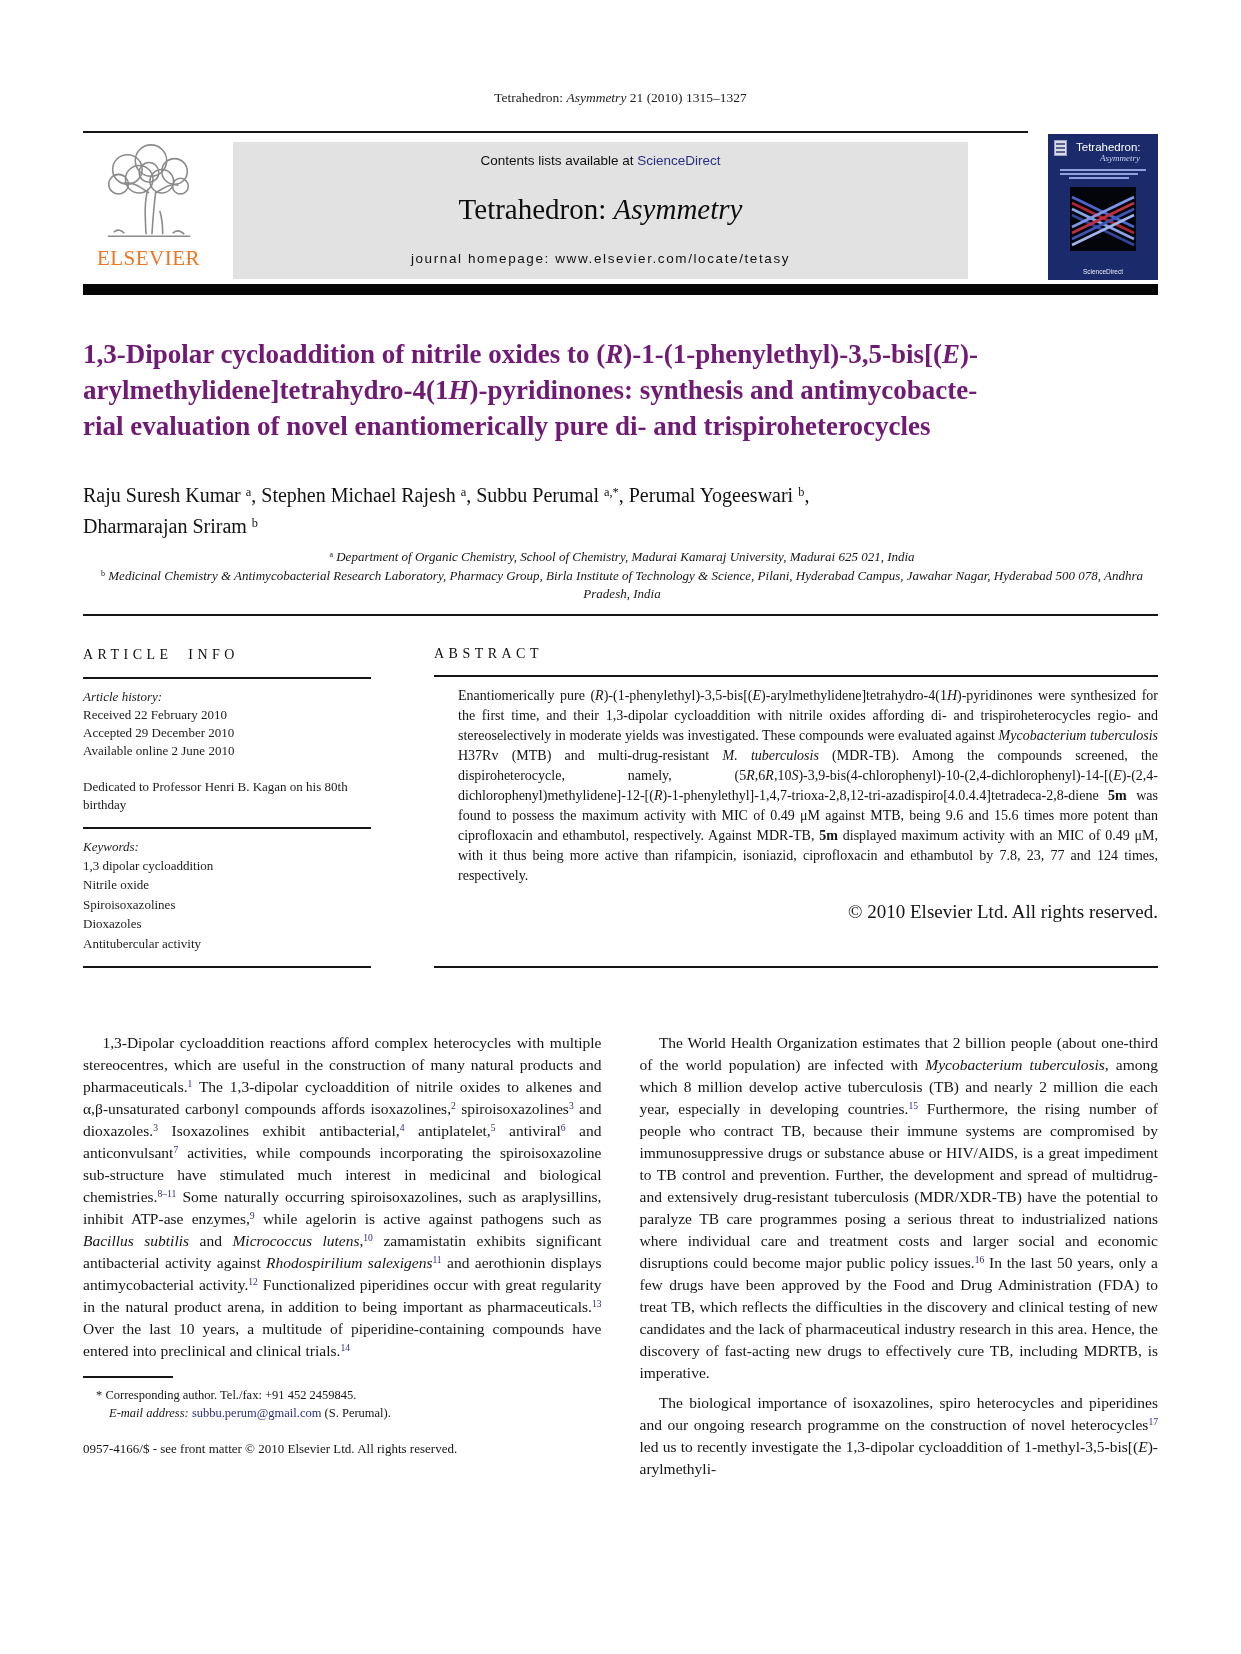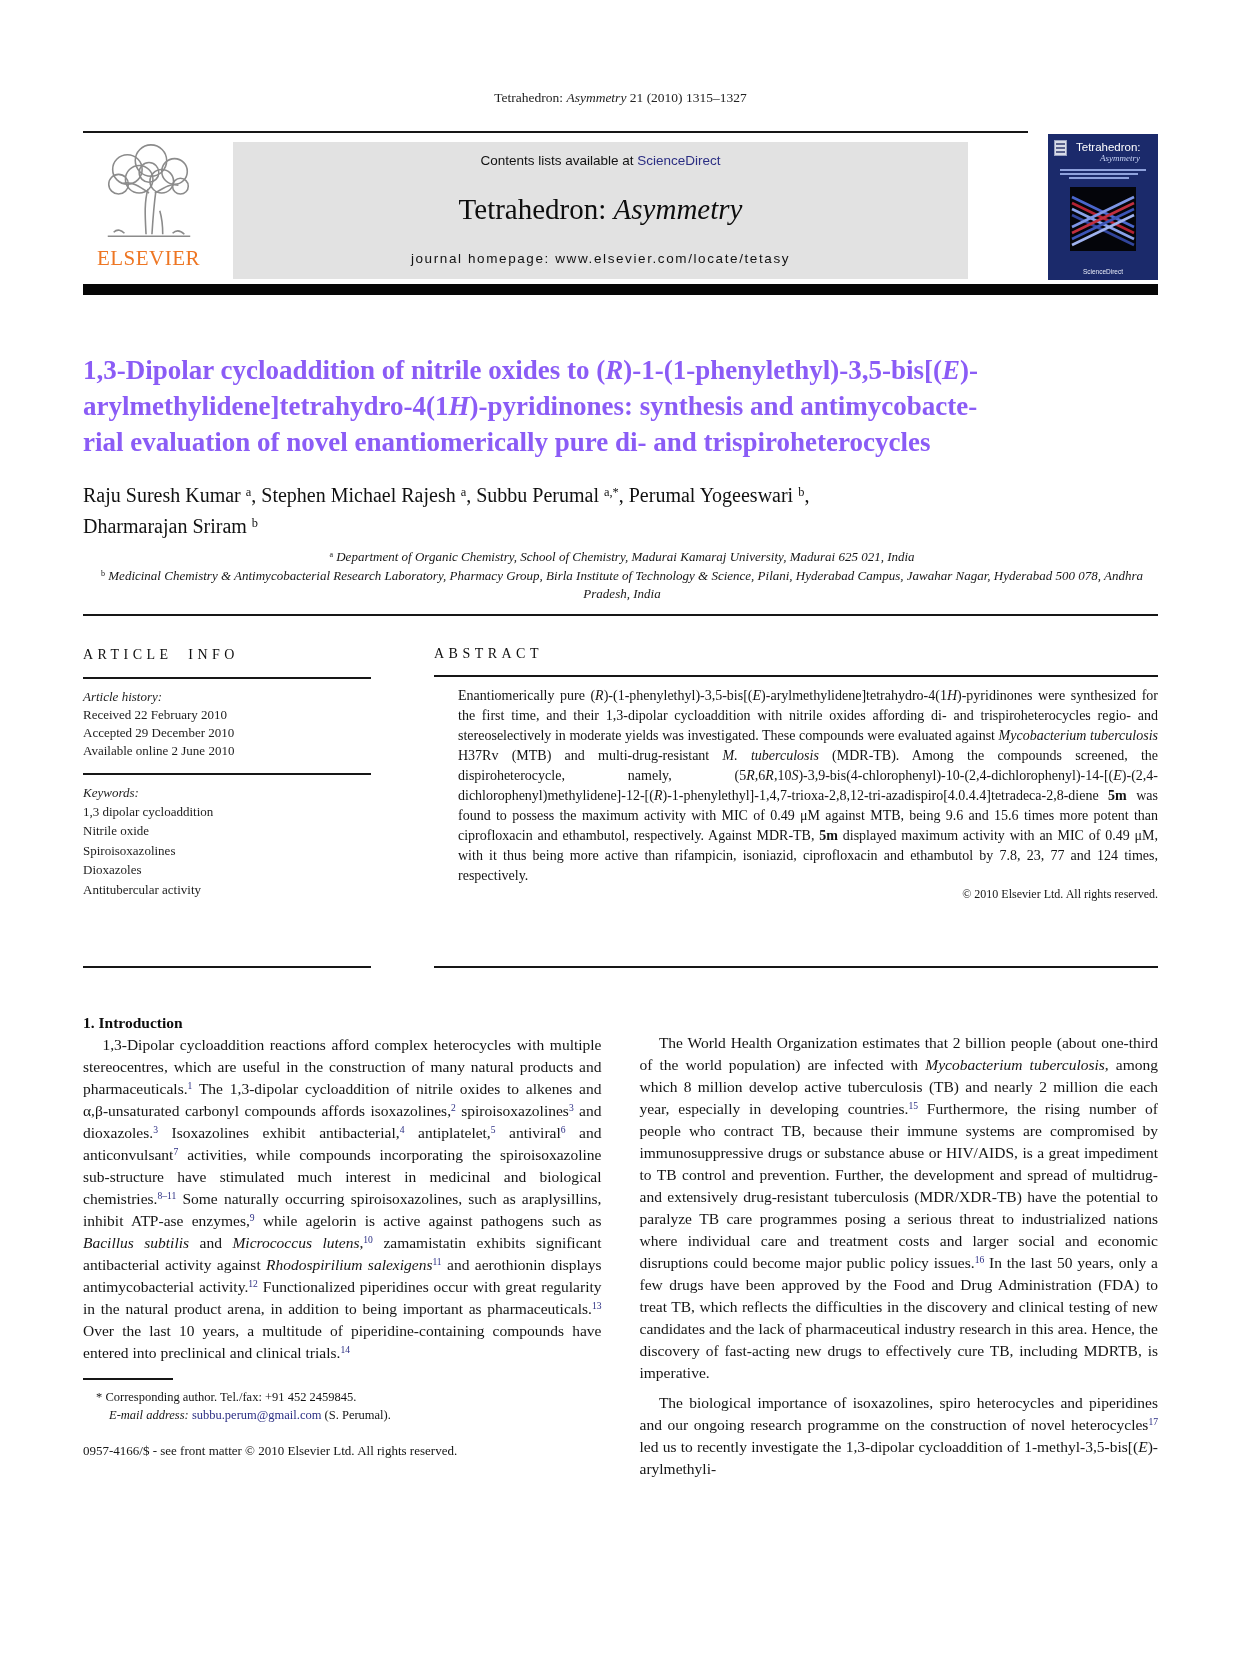--- a/index.html
+++ b/index.html
@@ -37,21 +37,21 @@
   .cover-lines{margin:6px auto 0;width:86px;}
   .cover-lines i{display:block;height:2px;margin-top:2px;background:#8fa2dd;}
   .cover-lines i:nth-child(2){width:78px;}
   .cover-lines i:nth-child(3){width:60px;margin-left:9px;}
   .cover-art{display:block;margin:8px auto 0;}
   .cover-brand{position:absolute;bottom:5px;left:0;right:0;text-align:center;color:#e8ecf8;
     font-size:6.5px;font-family:"Liberation Sans",sans-serif;}
 
   .black-bar{position:absolute;left:83px;top:284px;width:1075px;height:11px;background:#060606;}
 
-  .title-block{position:absolute;left:83px;top:352px;width:1080px;font-size:27px;font-weight:bold;line-height:36px;color:#8b5cf6;}
+  .title-block{position:absolute;left:83px;top:336px;width:1080px;font-size:27px;font-weight:bold;line-height:36px;color:#701a75;}
   .authors{position:absolute;left:83px;top:480px;width:1080px;font-size:20px;line-height:31px;color:#111;}
   .affiliations{position:absolute;left:83px;top:548px;width:1078px;font-size:13px;line-height:18.5px;color:#161616;}
   .affiliations .affil{font-style:normal;text-align:center;}
   .affiliations i{font-style:italic;}
 
   .full-rule{position:absolute;left:83px;top:614px;width:1075px;height:2px;background:#161616;}
 
   .info-block{position:absolute;left:83px;top:616px;width:1075px;height:352px;
     display:grid;grid-template-columns:288px 724px;column-gap:63px;}
   .info-col,.abs-col{position:relative;height:352px;}
@@ -59,21 +59,21 @@
   .head-rule{margin-top:13px;height:2px;background:#161616;}
   .bot-rule{position:absolute;left:0;right:0;bottom:0;height:2px;background:#161616;}
 
   .info-col{font-size:13px;line-height:18px;}
   .history-label,.keywords-label{font-style:italic;margin-top:9px;}
   .dedication{margin-top:18px;width:270px;}
   .mid-rule{margin-top:13px;height:1.5px;background:#161616;width:100%;}
   .keyword{line-height:19.5px;}
 
   .abs-col .abs-text{margin-top:9px;font-size:14px;line-height:20px;text-align:justify;color:#141414;margin-left:24px;}
-  .abs-copyright{margin-top:1px;text-align:right;font-size:12px;color:#141414;}
+  .abs-copyright{margin-top:15px;text-align:right;font-size:19px;color:#141414;}
 
   .body-block{position:absolute;left:83px;top:1012px;width:1075px;
     display:grid;grid-template-columns:1fr 1fr;column-gap:38px;}
   .body-col{font-size:15.5px;line-height:22px;text-align:justify;color:#141414;}
   .sec-heading{font-size:15.5px;font-weight:bold;color:#0d0d0d;}
   .para{text-indent:1.25em;}
   .body-col .para:first-of-type{margin-top:20px;}
   .right-col .para{margin-top:0;}
   .right-col .para + .para{margin-top:8px;}
   .force-just{text-align-last:justify;}
@@ -180,20 +180,21 @@
 
   <div class="info-block">
 
     <div class="info-col">
       <div class="col-heading">ARTICLE INFO</div>
       <div class="head-rule"></div>
       <div class="history-label">Article history:</div>
       <div>Received 22 February 2010</div>
       <div>Accepted 29 December 2010</div>
       <div>Available online 2 June 2010</div>
+      <div class="dedication">Dedicated to Professor Henri B. Kagan on his 80th birthday</div>
       <div class="mid-rule"></div>
       <div class="keywords-label">Keywords:</div>
       <div class="keyword">1,3 dipolar cycloaddition</div>
       <div class="keyword">Nitrile oxide</div>
       <div class="keyword">Spiroisoxazolines</div>
       <div class="keyword">Dioxazoles</div>
       <div class="keyword">Antitubercular activity</div>
       <div class="bot-rule"></div>
     </div>
 
@@ -203,21 +204,20 @@
       <div class="abs-text">Enantiomerically pure (<i>R</i>)-(1-phenylethyl)-3,5-bis[(<i>E</i>)-arylmethylidene]tetrahydro-4(1<i>H</i>)-pyridinones were synthesized for the first time, and their 1,3-dipolar cycloaddition with nitrile oxides affording di- and trispiroheterocycles regio- and stereoselectively in moderate yields was investigated. These compounds were evaluated against <i>Mycobacterium tuberculosis</i> H37Rv (MTB) and multi-drug-resistant <i>M. tuberculosis</i> (MDR-TB). Among the compounds screened, the dispiroheterocycle, namely, (5<i>R</i>,6<i>R</i>,10<i>S</i>)-3,9-bis(4-chlorophenyl)-10-(2,4-dichlorophenyl)-14-[(<i>E</i>)-(2,4-dichlorophenyl)methylidene]-12-[(<i>R</i>)-1-phenylethyl]-1,4,7-trioxa-2,8,12-tri-azadispiro[4.0.4.4]tetradeca-2,8-diene <b>5m</b> was found to possess the maximum activity with MIC of 0.49 μM against MTB, being 9.6 and 15.6 times more potent than ciprofloxacin and ethambutol, respectively. Against MDR-TB, <b>5m</b> displayed maximum activity with an MIC of 0.49 μM, with it thus being more active than rifampicin, isoniazid, ciprofloxacin and ethambutol by 7.8, 23, 77 and 124 times, respectively.</div>
       <div class="abs-copyright">© 2010 Elsevier Ltd. All rights reserved.</div>
       <div class="bot-rule"></div>
     </div>
 
   </div>
 
   <div class="body-block">
 
     <div class="body-col left-col">
-      <div class="sec-heading">1. Introduction</div>
       <div class="para">1,3-Dipolar cycloaddition reactions afford complex heterocycles with multiple stereocentres, which are useful in the construction of many natural products and pharmaceuticals.<sup class="ref">1</sup> The 1,3-dipolar cycloaddition of nitrile oxides to alkenes and α,β-unsaturated carbonyl compounds affords isoxazolines,<sup class="ref">2</sup> spiroisoxazolines<sup class="ref">3</sup> and dioxazoles.<sup class="ref">3</sup> Isoxazolines exhibit antibacterial,<sup class="ref">4</sup> antiplatelet,<sup class="ref">5</sup> antiviral<sup class="ref">6</sup> and anticonvulsant<sup class="ref">7</sup> activities, while compounds incorporating the spiroisoxazoline sub-structure have stimulated much interest in medicinal and biological chemistries.<sup class="ref">8–11</sup> Some naturally occurring spiroisoxazolines, such as araplysillins, inhibit ATP-ase enzymes,<sup class="ref">9</sup> while agelorin is active against pathogens such as <i>Bacillus subtilis</i> and <i>Micrococcus lutens</i>,<sup class="ref">10</sup> zamamistatin exhibits significant antibacterial activity against <i>Rhodospirilium salexigens</i><sup class="ref">11</sup> and aerothionin displays antimycobacterial activity.<sup class="ref">12</sup> Functionalized piperidines occur with great regularity in the natural product arena, in addition to being important as pharmaceuticals.<sup class="ref">13</sup> Over the last 10 years, a multitude of piperidine-containing compounds have entered into preclinical and clinical trials.<sup class="ref">14</sup></div>
 
       <div class="footnote">
         <div class="footnote-rule"></div>
         <div class="footnote-line1">* Corresponding author. Tel./fax: +91 452 2459845.</div>
         <div class="footnote-line2"><i>E-mail address:</i> <span class="lnk">subbu.perum@gmail.com</span> (S. Perumal).</div>
       </div>
 
       <div class="footer-block">
         <div>0957-4166/$ - see front matter © 2010 Elsevier Ltd. All rights reserved.</div>

